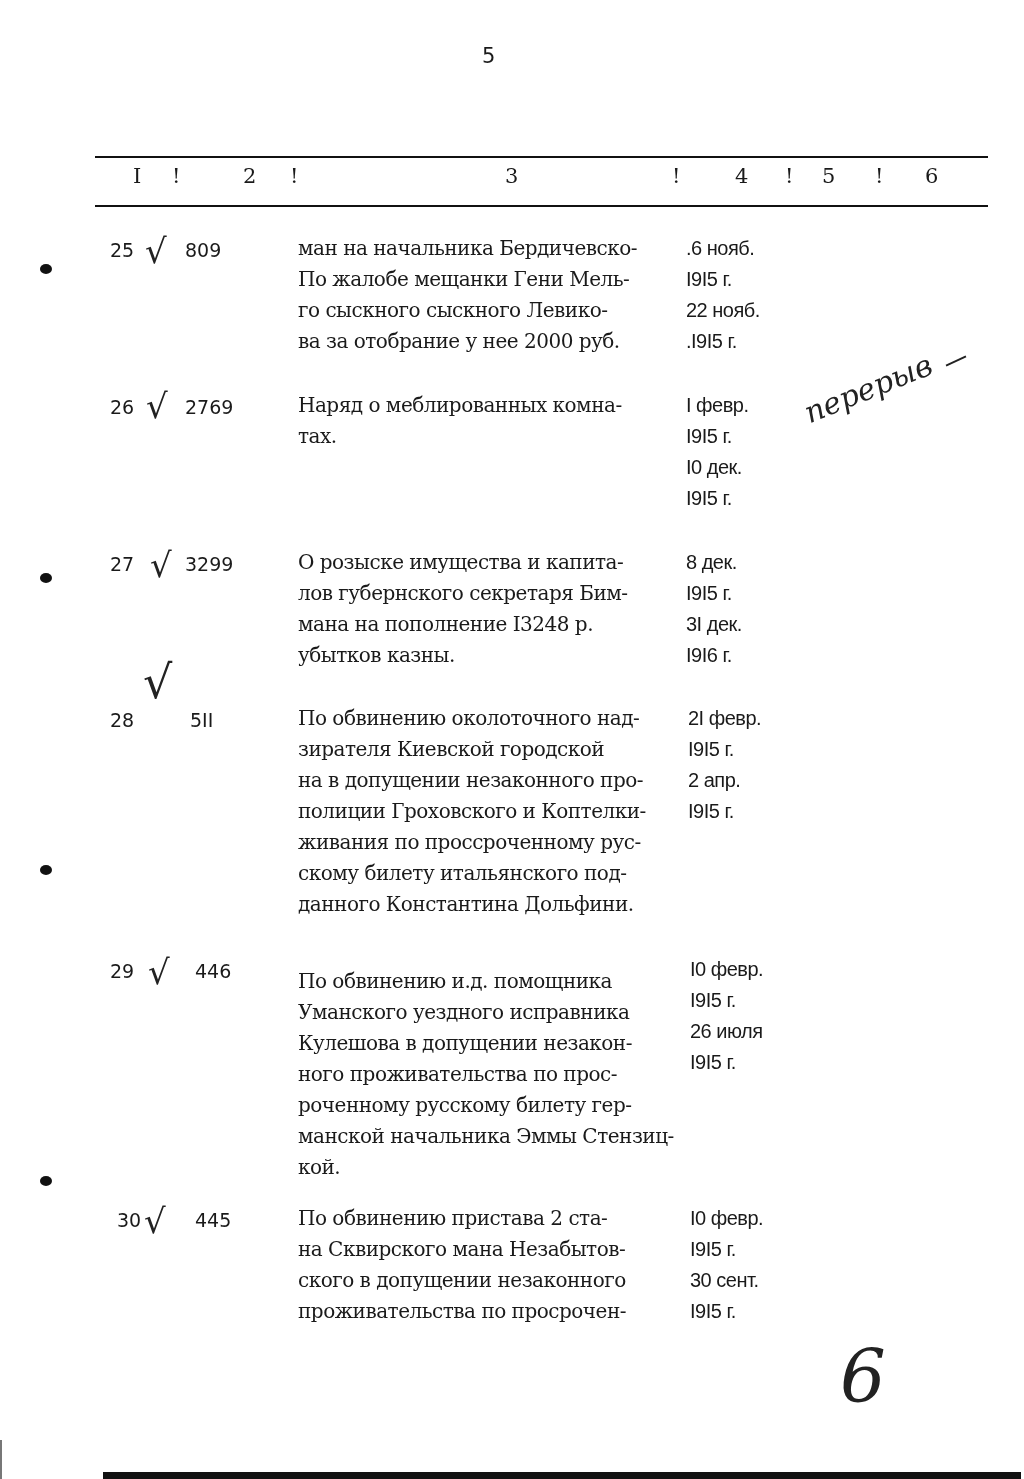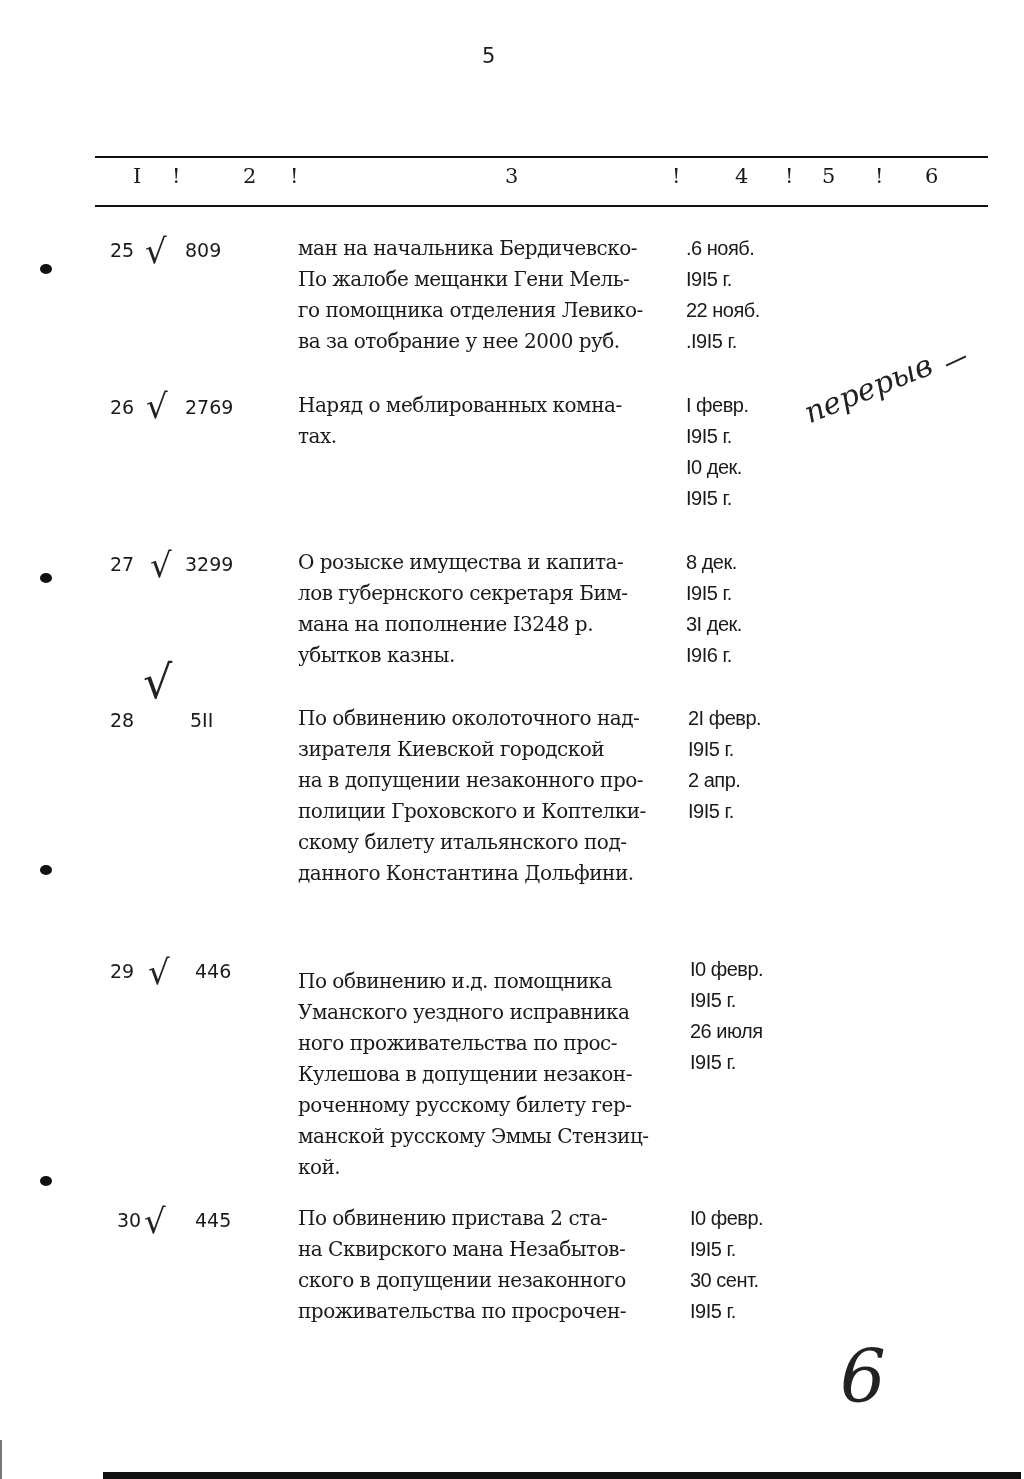--- a/index.html
+++ b/index.html
@@ -49,21 +49,21 @@
 </div>
 <div class="rule bot"></div>
 
 <div class="entry" style="top:233px">
   <span class="num" style="top:6px">25</span>
   <span class="check" style="left:145px; top:-2px">√</span>
   <span class="ref" style="top:6px">809</span>
   <div class="desc" style="top:0">
     <div>ман на начальника Бердичевско-</div>
     <div>По жалобе мещанки Гени Мель-</div>
-    <div>го помощника отделения Левико-</div>
+    <div>го сыскного сыскного Левико-</div>
     <div>ва за отобрание у нее 2000 руб.</div>
   </div>
   <div class="dates" style="top:0">
     <div>.6 нояб.</div>
     <div>I9I5 г.</div>
     <div>22 нояб.</div>
     <div>.I9I5 г.</div>
   </div>
 </div>
 
@@ -103,42 +103,43 @@
 
 <div class="entry" style="top:703px">
   <span class="num" style="top:6px">28</span>
   <span class="check" style="left:143px; top:-48px; font-size:46px">√</span>
   <span class="ref" style="left:190px; top:6px">5II</span>
   <div class="desc" style="top:0">
     <div>По обвинению околоточного над-</div>
     <div>зирателя Киевской городской</div>
     <div>на в допущении незаконного про-</div>
     <div>полиции Гроховского и Коптелки-</div>
+    <div>живания по проссроченному рус-</div>
     <div>скому билету итальянского под-</div>
     <div>данного Константина Дольфини.</div>
   </div>
   <div class="dates" style="top:0; left:688px">
     <div>2I февр.</div>
     <div>I9I5 г.</div>
     <div>2 апр.</div>
     <div>I9I5 г.</div>
   </div>
 </div>
 
 <div class="entry" style="top:954px">
   <span class="num" style="top:6px">29</span>
   <span class="check" style="left:148px; top:-2px">√</span>
   <span class="ref" style="left:195px; top:6px">446</span>
   <div class="desc" style="top:12px">
     <div>По обвинению и.д. помощника</div>
     <div>Уманского уездного исправника</div>
+    <div>Кулешова в допущении незакон-</div>
     <div>ного проживательства по прос-</div>
-    <div>Кулешова в допущении незакон-</div>
     <div>роченному русскому билету гер-</div>
-    <div>манской русскому Эммы Стензиц-</div>
+    <div>манской начальника Эммы Стензиц-</div>
     <div>кой.</div>
   </div>
   <div class="dates" style="top:0; left:690px">
     <div>I0 февр.</div>
     <div>I9I5 г.</div>
     <div>26 июля</div>
     <div>I9I5 г.</div>
   </div>
 </div>
 

